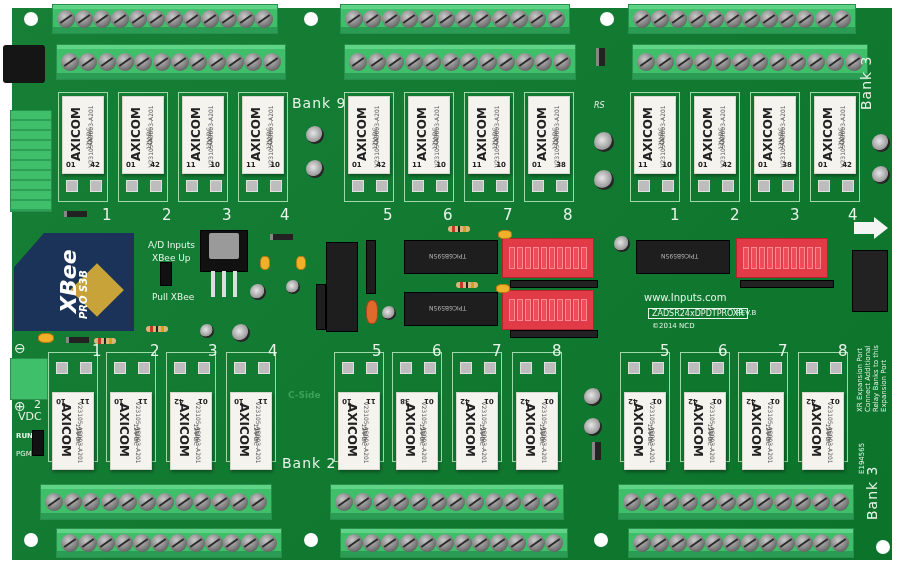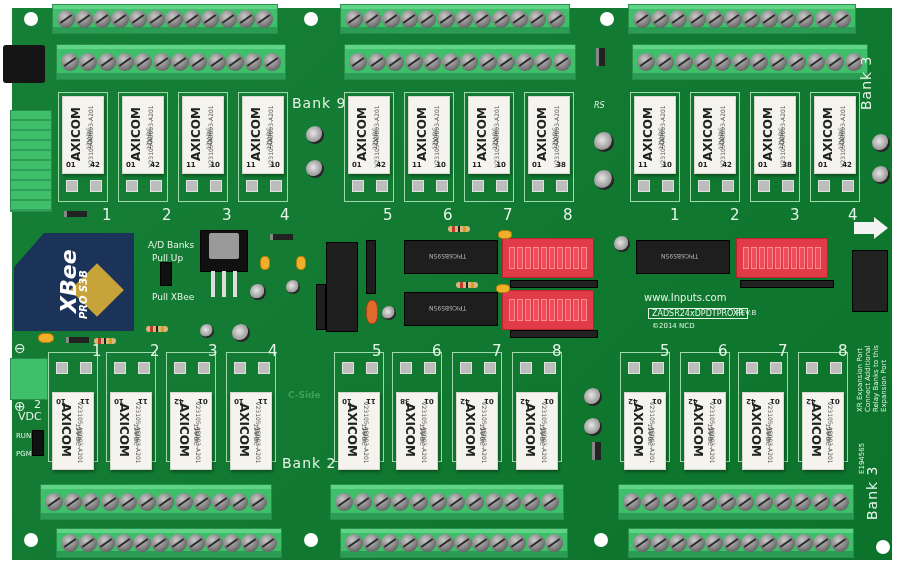--- a/index.html
+++ b/index.html
@@ -537,35 +537,35 @@
 <span class="silk num" style="left:718px;top:342px;">6</span>
 <span class="silk num" style="left:778px;top:342px;">7</span>
 <span class="silk num" style="left:838px;top:342px;">8</span>
 
 <div class="xbee">
   <div class="chip"></div>
   <span class="t1">XBee</span>
   <span class="t2">PRO S3B</span>
 </div>
 
-<span class="silk" style="left:148px;top:240px;font-size:9px;">A/D Banks</span>
-<span class="silk" style="left:152px;top:253px;font-size:9px;">Pull Up</span>
+<span class="silk" style="left:148px;top:240px;font-size:9px;">A/D Inputs</span>
+<span class="silk" style="left:152px;top:253px;font-size:9px;">XBee Up</span>
 <div class="jumper" style="left:160px;top:262px;width:10px;height:22px;"></div>
 <span class="silk" style="left:152px;top:292px;font-size:9px;">Pull XBee</span>
 
 <div class="regulator">
   <div class="tab"></div>
   <div class="legs"></div>
 </div>
 
 <span class="silk" style="left:14px;top:340px;font-size:14px;">⊖</span>
 <span class="silk" style="left:14px;top:398px;font-size:14px;">⊕</span>
 <span class="silk" style="left:34px;top:398px;font-size:11px;">2</span>
 <span class="silk" style="left:18px;top:410px;font-size:11px;">VDC</span>
-<span class="silk" style="left:16px;top:432px;font-size:7px;">RUN</span>
+<span class="silk" style="left:16px;top:432px;font-size:7px;font-weight:bold;">RUN</span>
 <span class="silk" style="left:16px;top:450px;font-size:7px;">PGM</span>
 <div class="jumper" style="left:32px;top:430px;width:10px;height:24px;"></div>
 
 <span class="silk" style="left:288px;top:390px;font-size:9px;color:#3aa25a;font-weight:bold;">C-Side</span>
 
 <div class="ic" style="left:326px;top:242px;width:30px;height:88px;"></div>
 <div class="ic" style="left:366px;top:240px;width:8px;height:52px;"></div>
 <div class="ic" style="left:316px;top:284px;width:8px;height:44px;"></div>
 
 <div class="ic" style="left:404px;top:240px;width:92px;height:32px;">

